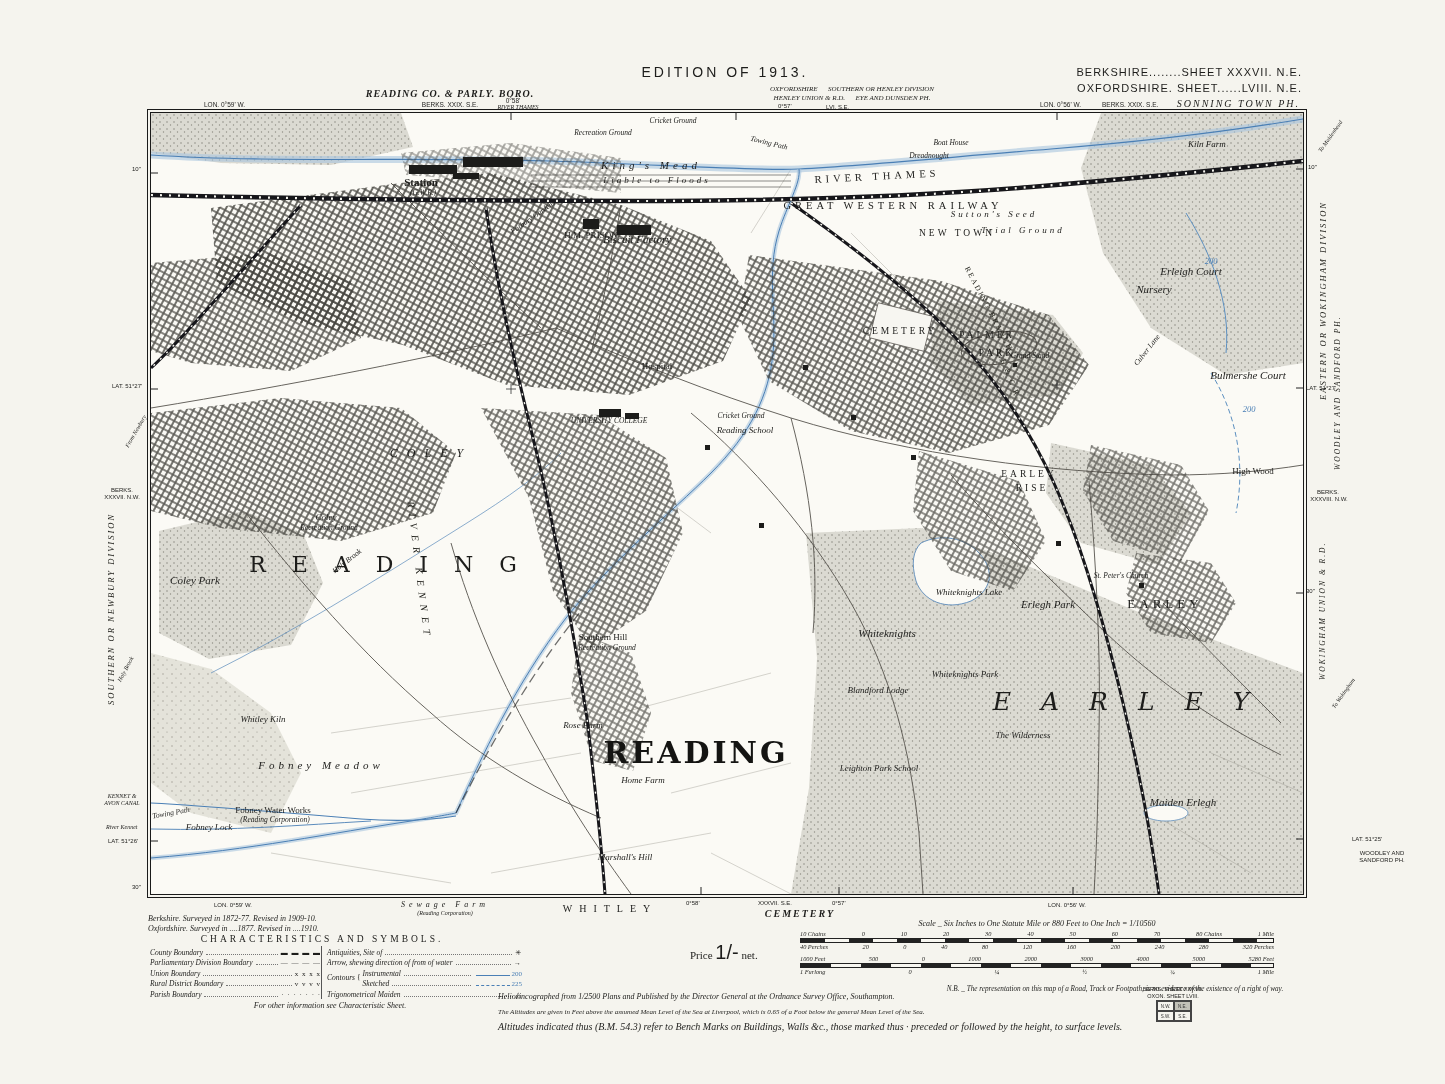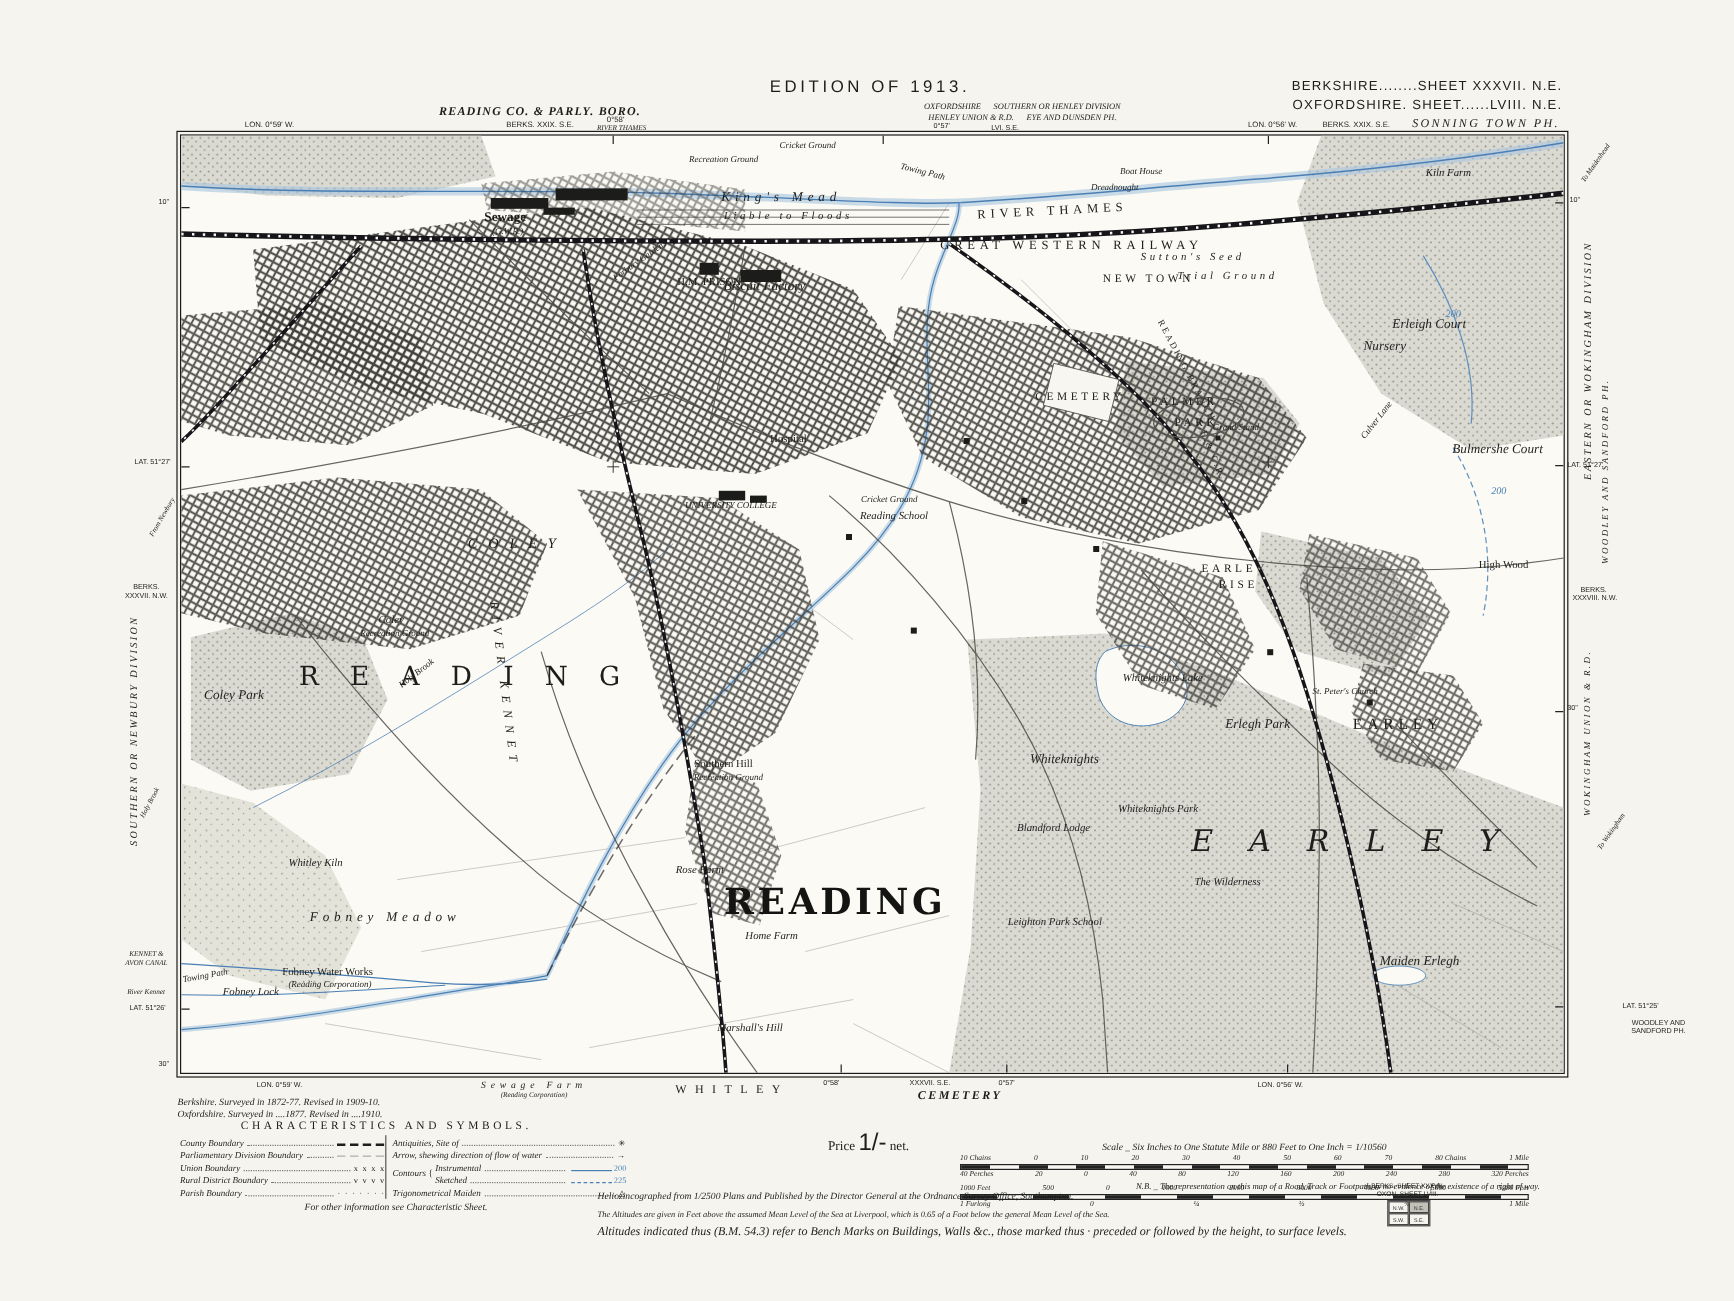--- a/index.html
+++ b/index.html
@@ -42,21 +42,21 @@
   .leg-cols{display:flex;}
   .leg-col-l{width:172px;}
   .leg-col-r{width:196px;border-left:0.8px solid #555;padding-left:5px;}
   .leg-row{display:flex;align-items:flex-end;height:10.5px;}
   .leader{flex:1;border-bottom:1px dotted #777;margin:0 3px 2px;}
   .leg-sym{font-style:normal;font-size:7px;letter-spacing:1px;}
   .cont-line{display:inline-block;width:34px;border-top:1px solid #4a7fb5;margin:0 2px 2px;}
   .cont-line.dash{border-top-style:dashed;}
   .blue{color:#4a7fb5;font-style:normal;font-size:7px;}
   .scale-wrap{position:absolute;left:800px;top:919px;width:474px;}
-  .scale-title{text-align:center;font-style:italic;font-size:8px;margin-bottom:3px;margin-top:32px;}
+  .scale-title{text-align:center;font-style:italic;font-size:8px;margin-bottom:3px;}
   .scale-row{display:flex;justify-content:space-between;font-size:6.3px;font-style:italic;line-height:1;}
   .sbar{height:3px;margin:1px 0;border:0.7px solid #222;
         background:repeating-linear-gradient(90deg,#222 0 24px,#f7f6f0 24px 48px);}
   .sbar.b2{background:repeating-linear-gradient(90deg,#222 0 30px,#f7f6f0 30px 60px);}
   .idx-grid{position:absolute;left:1156px;top:1000px;display:grid;grid-template-columns:17px 17px;grid-auto-rows:10px;border:0.8px solid #444;}
   .idx-cell{border:0.4px solid #444;font-size:4.5px;display:flex;align-items:center;justify-content:center;
             font-family:"Liberation Sans",sans-serif;color:#333;}
   .idx-cell.shaded{background:#c2c1b8;}
   .price-one{font-size:20px;font-family:"Liberation Sans",sans-serif;}
 </style>
@@ -274,21 +274,21 @@
         <div class="ml feat-sm" style="left: 836px; top: 223px; transform: translate(-50%, -50%);">PALMER</div>
         <div class="ml feat-sm" style="left: 846px; top: 241px; transform: translate(-50%, -50%);">PARK</div>
         <div class="ml feat-sm" style="left: 878px; top: 362px; transform: translate(-50%, -50%);">EARLEY</div>
         <div class="ml feat-sm" style="left: 881px; top: 376px; transform: translate(-50%, -50%);">RISE</div>
         <div class="ml rail" style="left: 838px; top: 196px; transform: translate(-50%, -50%) rotate(62deg);">READING BRANCH</div>
         <div class="ml rail" style="left: 858px; top: 262px; transform: translate(-50%, -50%) rotate(68deg);">S.E.&amp; C.R.</div>
         <div class="ml nm-sp" style="left: 500px; top: 52px; transform: translate(-50%, -50%);">King's Mead</div>
         <div class="ml nm-sp2" style="left: 506px; top: 67px; transform: translate(-50%, -50%);">Liable to Floods</div>
         <div class="ml nm-sp2" style="left: 843px; top: 101px; transform: translate(-50%, -50%);">Sutton's Seed</div>
         <div class="ml nm-sp2" style="left: 872px; top: 117px; transform: translate(-50%, -50%);">Trial Ground</div>
-        <div class="ml nm-b" style="left: 270px; top: 69px; transform: translate(-50%, -50%);">Sewage</div>
+        <div class="ml nm-b" style="left: 270px; top: 69px; transform: translate(-50%, -50%);">Station</div>
         <div class="ml nm-mi" style="left: 272px; top: 80px; transform: translate(-50%, -50%);">(G.W.R.)</div>
         <div class="ml nm-i" style="left: 486px; top: 126px; transform: translate(-50%, -50%);">Biscuit Factory</div>
         <div class="ml nm-t" style="left: 440px; top: 122px; transform: translate(-50%, -50%);">H.M. PRISON</div>
         <div class="ml nm-mi" style="left: 382px; top: 104px; transform: translate(-50%, -50%) rotate(-35deg);">Forbury Gardens</div>
         <div class="ml nm-t" style="left: 506px; top: 253px; transform: translate(-50%, -50%);">Hospital</div>
         <div class="ml nm-mi" style="left: 458px; top: 308px; transform: translate(-50%, -50%);">UNIVERSITY COLLEGE</div>
         <div class="ml nm-mi" style="left: 590px; top: 303px; transform: translate(-50%, -50%);">Cricket Ground</div>
         <div class="ml nm-ti" style="left: 594px; top: 317px; transform: translate(-50%, -50%);">Reading School</div>
         <div class="ml nm-i" style="left: 44px; top: 467px; transform: translate(-50%, -50%);">Coley Park</div>
         <div class="ml nm-ti" style="left: 175px; top: 404px; transform: translate(-50%, -50%);">Coley</div>
@@ -299,21 +299,21 @@
         <div class="ml nm-t" style="left: 122px; top: 697px; transform: translate(-50%, -50%);">Fobney Water Works</div>
         <div class="ml nm-mi" style="left: 124px; top: 707px; transform: translate(-50%, -50%);">(Reading Corporation)</div>
         <div class="ml nm-ti" style="left: 58px; top: 714px; transform: translate(-50%, -50%);">Fobney Lock</div>
         <div class="ml nm-mi" style="left: 20px; top: 700px; transform: translate(-50%, -50%) rotate(-10deg);">Towing Path</div>
         <div class="ml nm-ti" style="left: 112px; top: 606px; transform: translate(-50%, -50%);">Whitley Kiln</div>
         <div class="ml nm-ti" style="left: 432px; top: 612px; transform: translate(-50%, -50%);">Rose Farm</div>
         <div class="ml nm-ti" style="left: 492px; top: 667px; transform: translate(-50%, -50%);">Home Farm</div>
         <div class="ml nm-t" style="left: 452px; top: 524px; transform: translate(-50%, -50%);">Southern Hill</div>
         <div class="ml nm-mi" style="left: 456px; top: 535px; transform: translate(-50%, -50%);">Recreation Ground</div>
         <div class="ml nm-ti" style="left: 474px; top: 744px; transform: translate(-50%, -50%);">Marshall's Hill</div>
-        <div class="ml nm-ti" style="left: 818px; top: 452px; transform: translate(-50%, -50%);">Whiteknights Lake</div>
+        <div class="ml nm-ti" style="left: 818px; top: 479px; transform: translate(-50%, -50%);">Whiteknights Lake</div>
         <div class="ml nm-i" style="left: 736px; top: 520px; transform: translate(-50%, -50%);">Whiteknights</div>
         <div class="ml nm-ti" style="left: 814px; top: 561px; transform: translate(-50%, -50%);">Whiteknights Park</div>
         <div class="ml nm-ti" style="left: 727px; top: 577px; transform: translate(-50%, -50%);">Blandford Lodge</div>
         <div class="ml nm-i" style="left: 897px; top: 491px; transform: translate(-50%, -50%);">Erlegh Park</div>
         <div class="ml nm-ti" style="left: 872px; top: 622px; transform: translate(-50%, -50%);">The Wilderness</div>
         <div class="ml nm-ti" style="left: 728px; top: 655px; transform: translate(-50%, -50%);">Leighton Park School</div>
         <div class="ml nm-i" style="left: 1032px; top: 689px; transform: translate(-50%, -50%);">Maiden Erlegh</div>
         <div class="ml nm-mi" style="left: 970px; top: 463px; transform: translate(-50%, -50%);">St. Peter's Church</div>
         <div class="ml nm-i" style="left: 1097px; top: 262px; transform: translate(-50%, -50%);">Bulmershe Court</div>
         <div class="ml nm-i" style="left: 1040px; top: 158px; transform: translate(-50%, -50%);">Erleigh Court</div>
@@ -365,21 +365,21 @@
             <span class="leg-sym">·  ·  ·  ·  ·  ·  ·</span>
           </div>
         </div>
       <div class="leg-col-r">
         <div class="leg-row">
           <span>Antiquities, Site of</span>
           <span class="leader"></span>
           <span class="leg-sym">✳</span>
         </div>
         <div class="leg-row">
-          <span>Arrow, shewing direction of flow of water</span>
+          <span>Arrow, shewing direction of from of water</span>
           <span class="leader"></span>
           <span class="leg-sym">→</span>
         </div>
         <div style="display:flex;height:21px;">
           <span style="align-self:center;">Contours</span>
           <span style="align-self:center;font-style:normal;margin:0 2px;">{</span>
           <span style="flex:1;">
             <span class="leg-row" style="height:10.5px;">
               <span>Instrumental</span>
               <span class="leader"></span>

